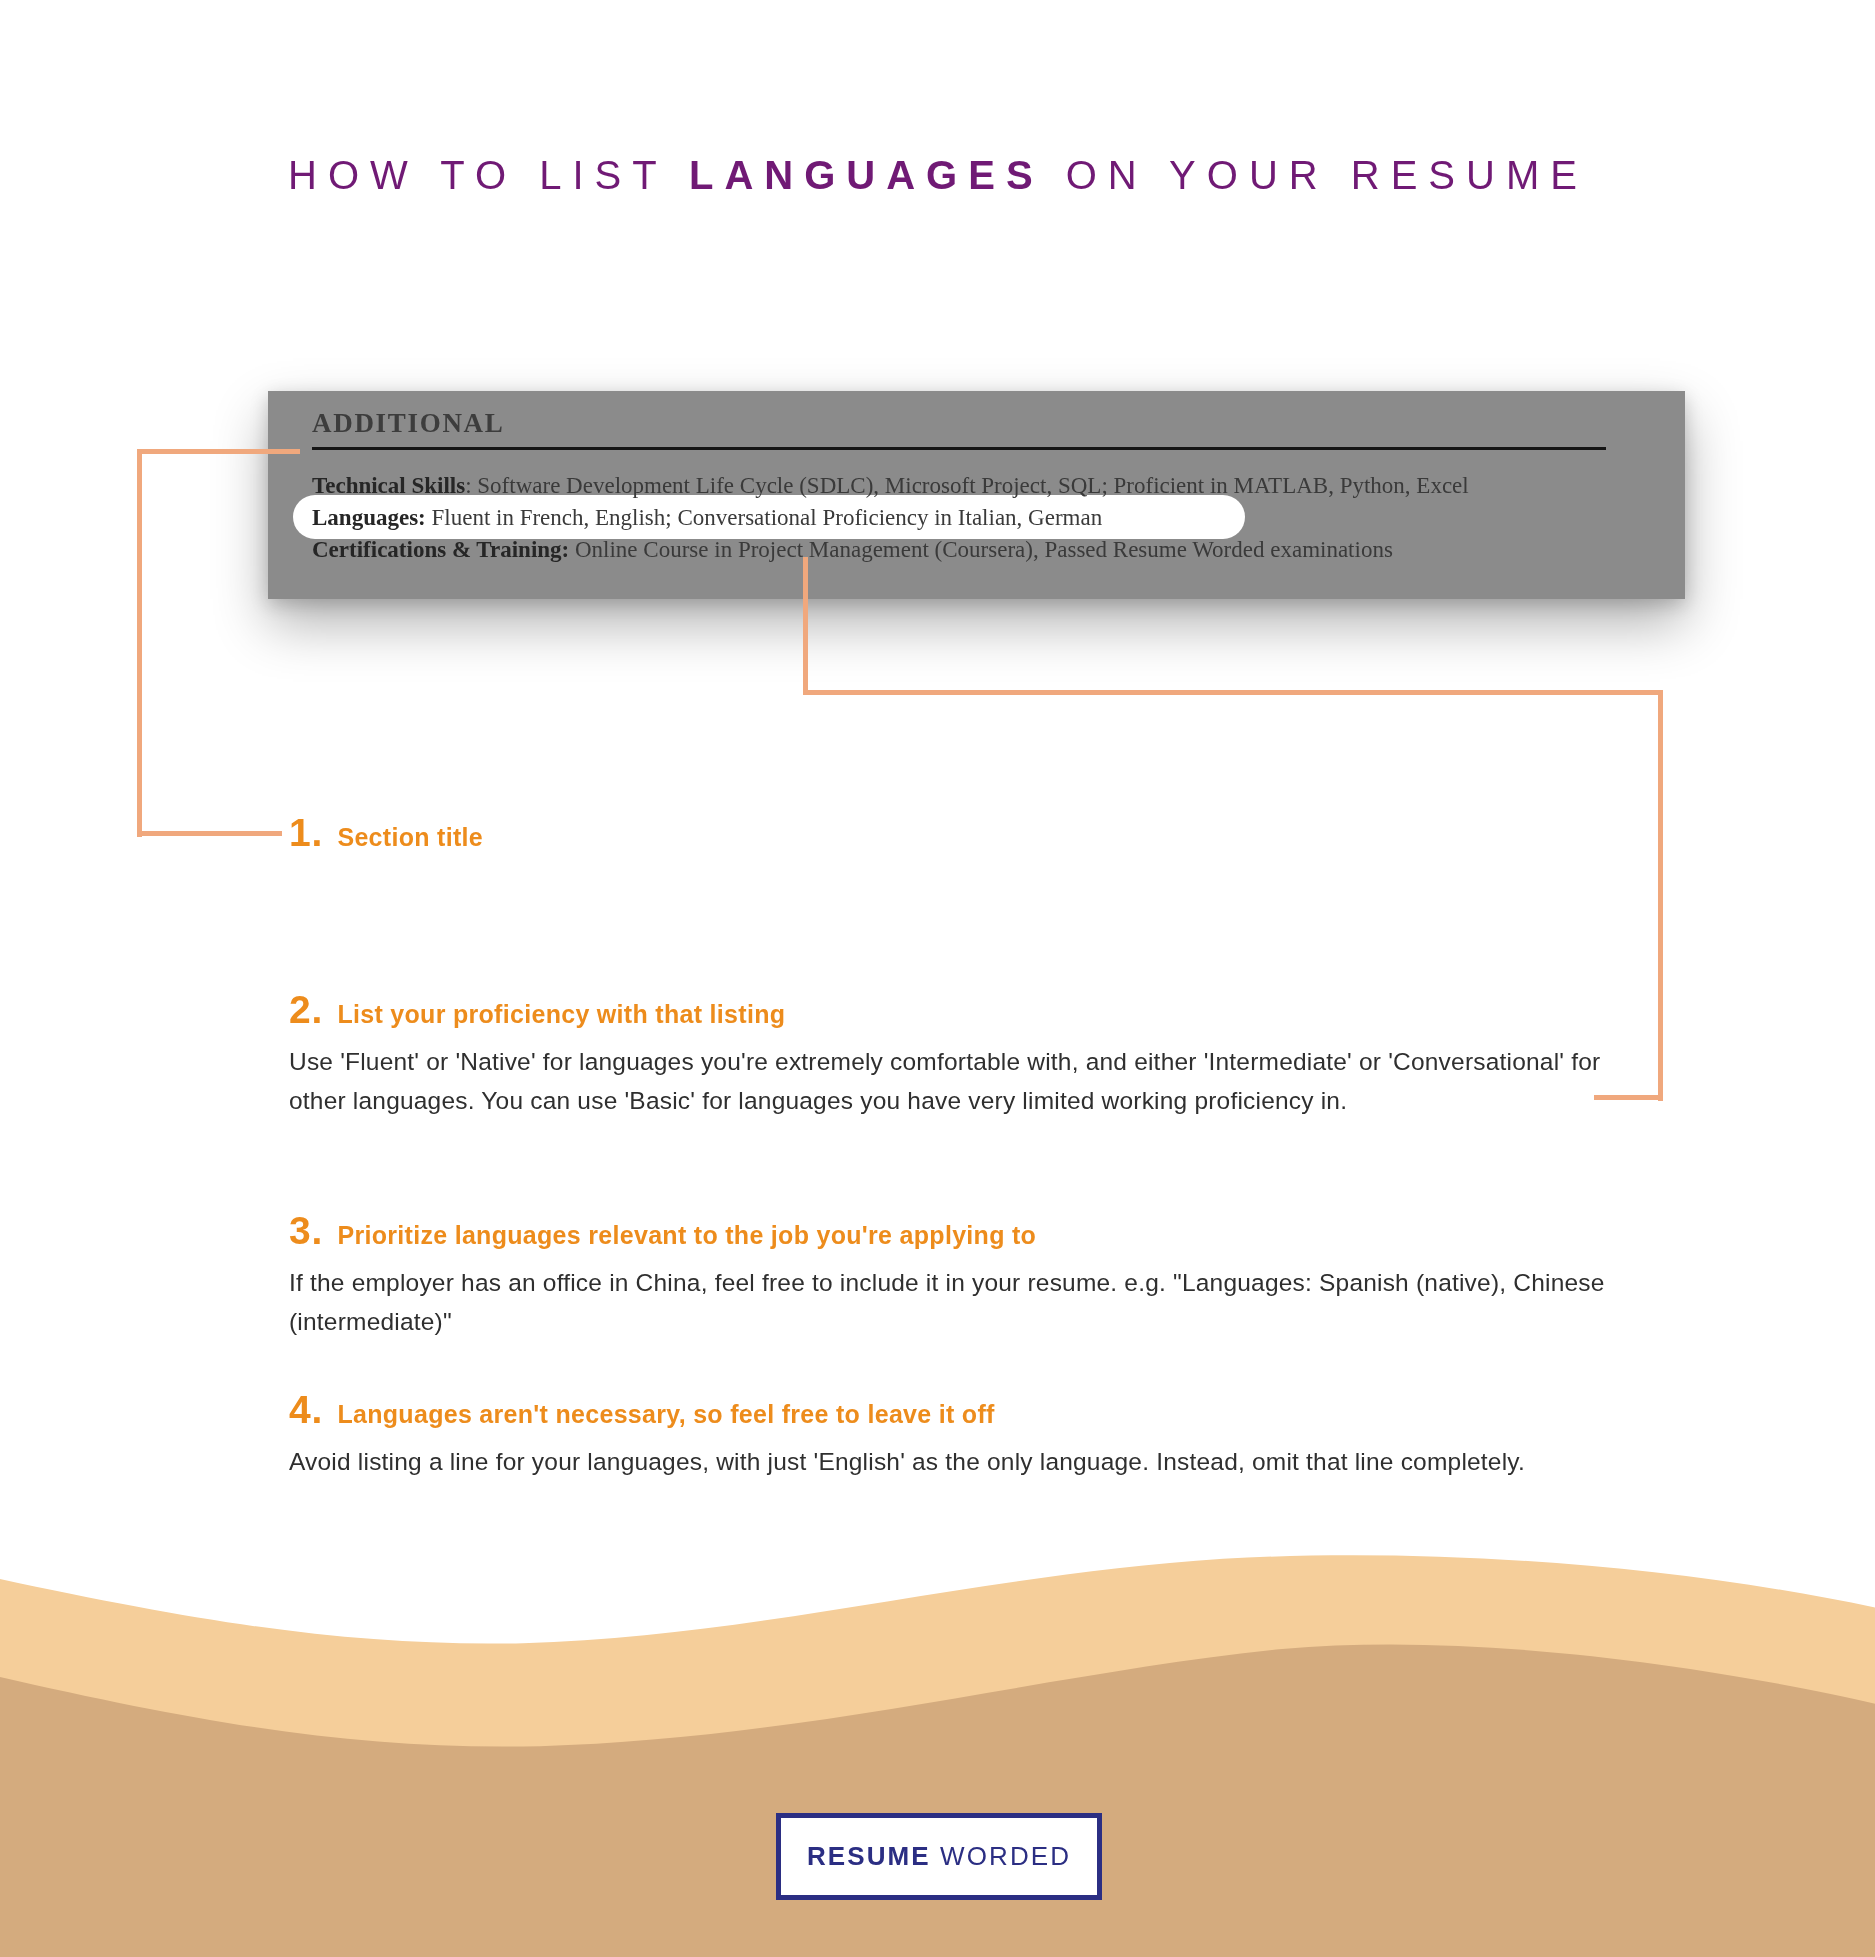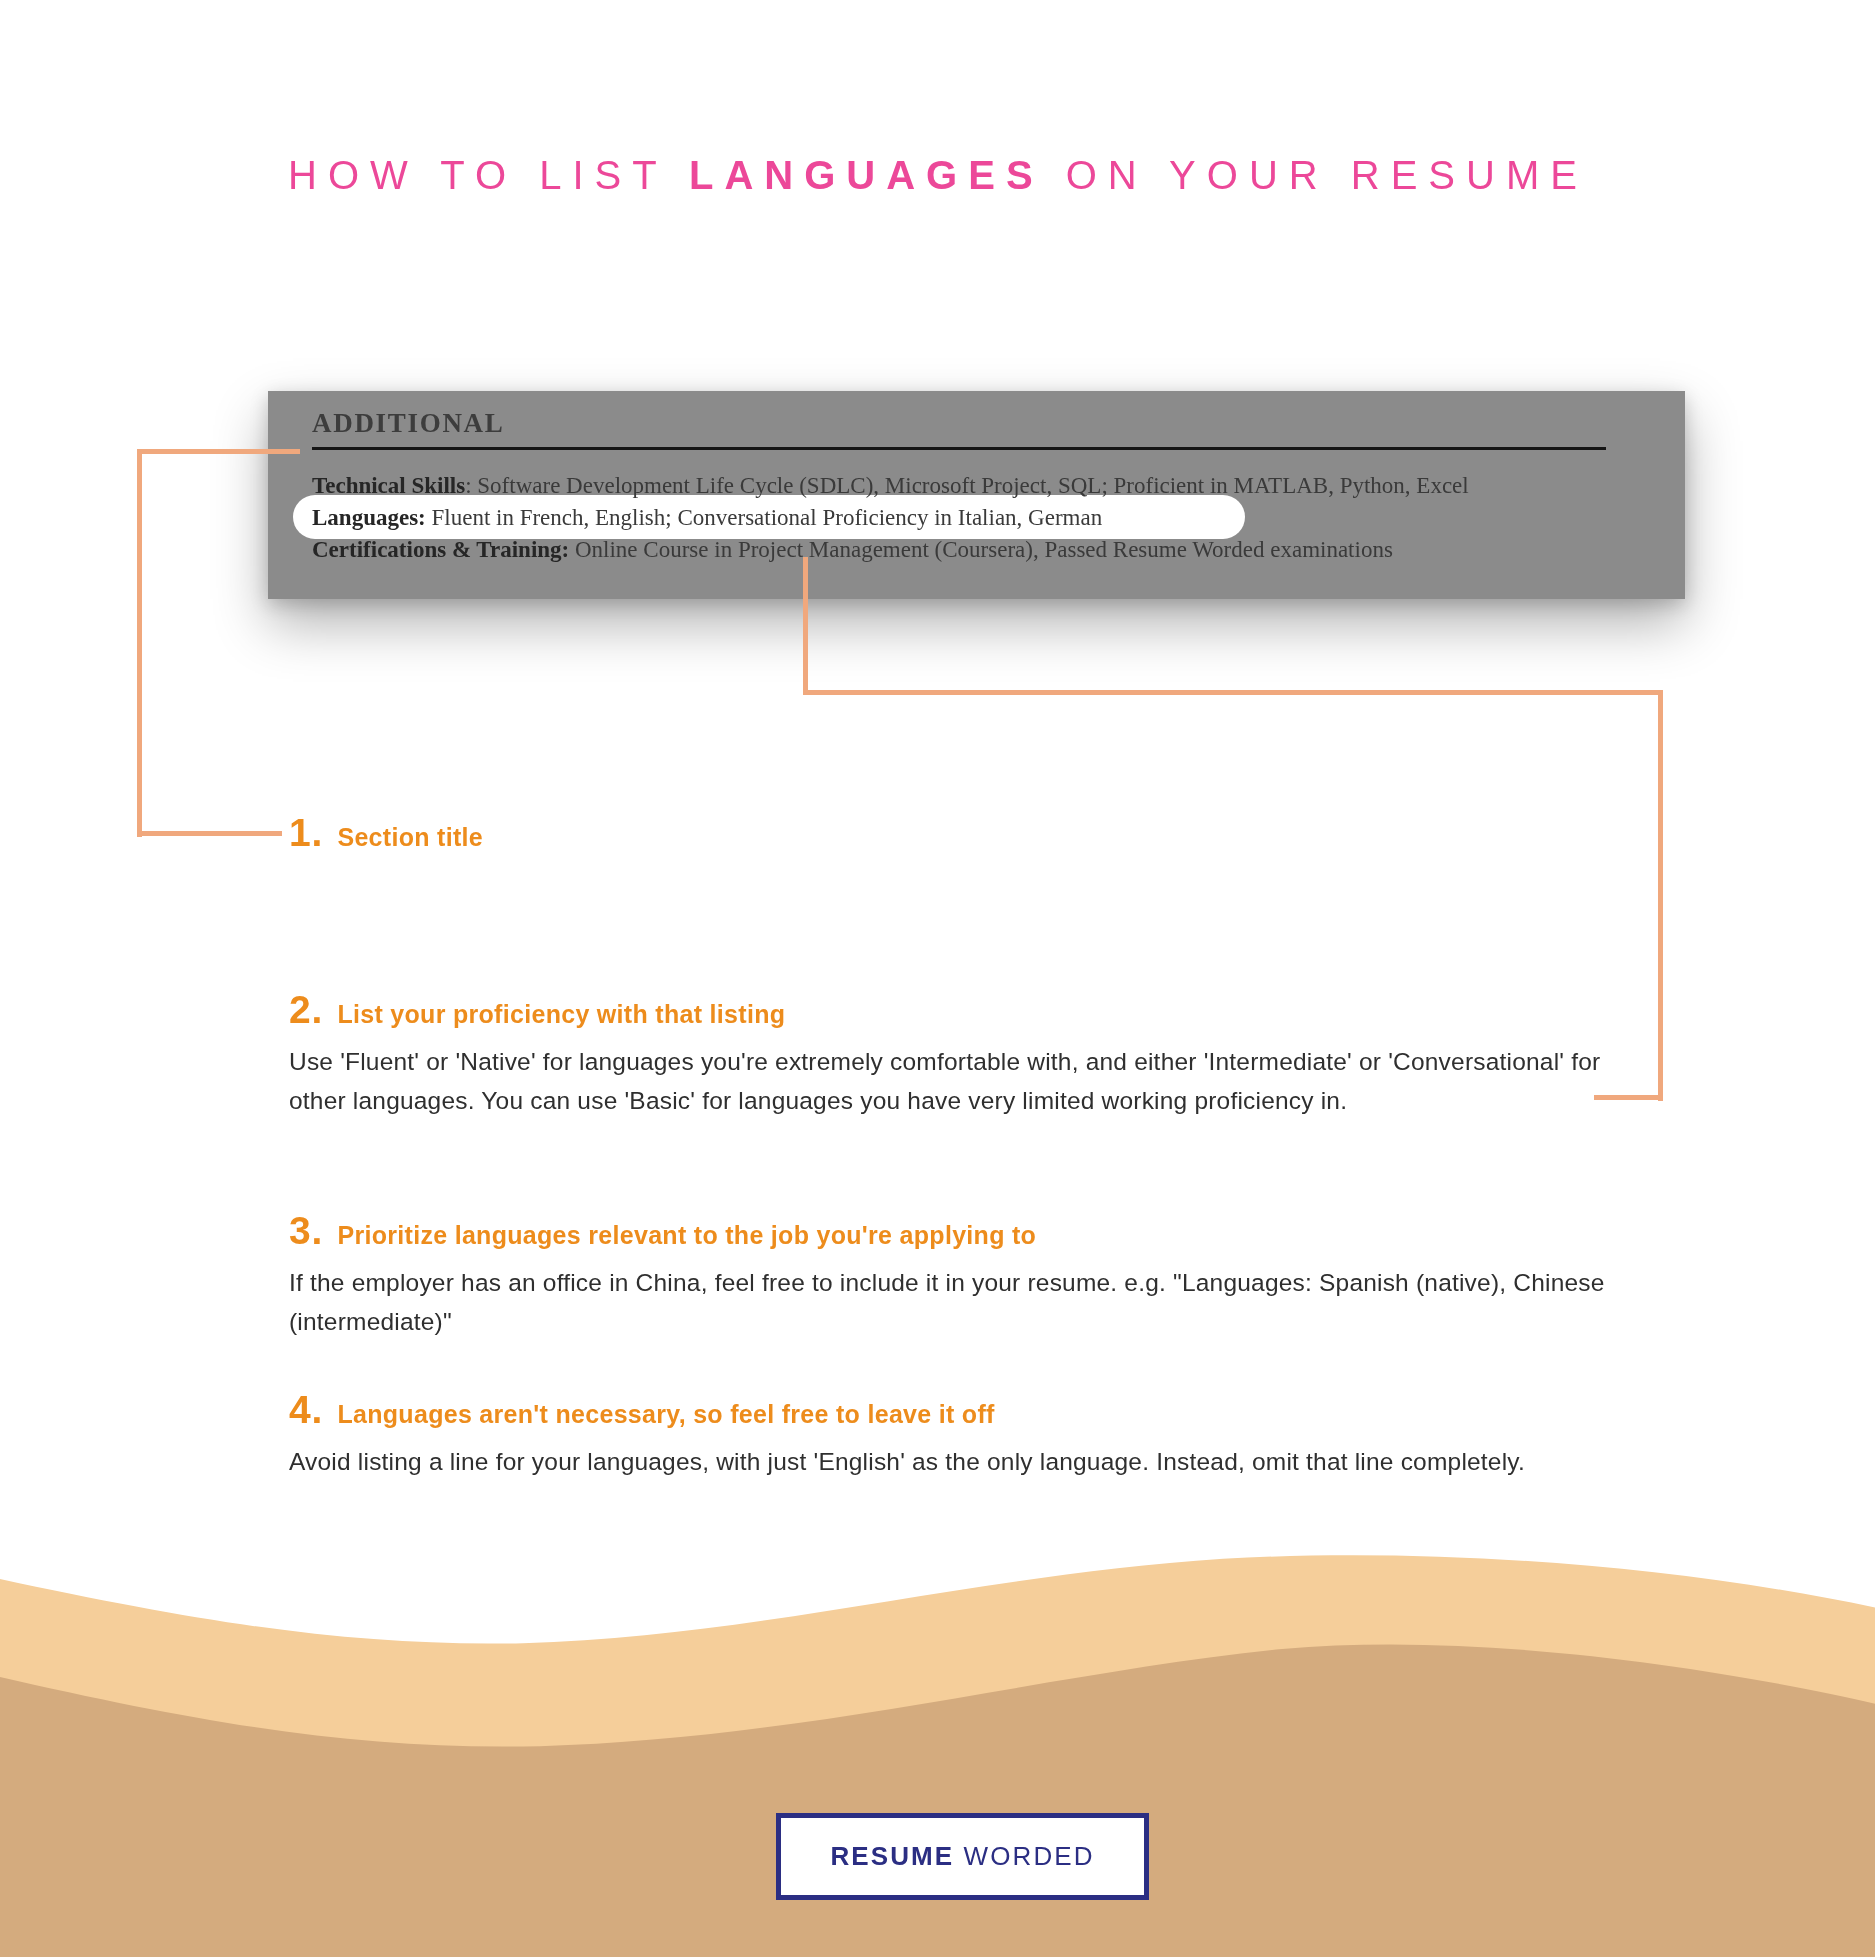--- a/index.html
+++ b/index.html
@@ -18,21 +18,21 @@
   .page{
     position:relative;
     width:1876px;height:1957px;
     background:#ffffff;
     overflow:hidden;
   }
   
   .main-title{
     position:absolute;top:153px;left:0;width:100%;
     text-align:center;
-    font-size:40px;font-weight:400;color:#ec4899;
+    font-size:40px;font-weight:400;color:#701a75;
     letter-spacing:11px;white-space:nowrap;
   }
   .main-title b{font-weight:800;letter-spacing:11px;}
   
   .resume-box{
     position:absolute;left:268px;top:391px;width:1417px;height:208px;
     background:var(--box-gray);
     box-shadow:0 25px 51px rgba(0,0,0,0.30), 0 5px 17px rgba(0,0,0,0.18);
     padding:17px 0 0 44px;
     font-family:"Liberation Serif", serif;
@@ -60,21 +60,21 @@
   .tip-number{font-size:39px;font-weight:800;line-height:44px;letter-spacing:0.8px;}
   .tip-title{font-size:25px;font-weight:700;letter-spacing:0.3px;}
   .tip-body{
     margin-top:10px;width:1324px;
     font-size:24.5px;line-height:39px;color:var(--ink);letter-spacing:0.2px;
   }
   
   .waves{position:absolute;left:0;top:1552px;width:1876px;height:406px;display:block;}
   
   .logo-box{
-    position:absolute;left:776px;top:1813px;width:373px;height:87px;
+    position:absolute;left:776px;top:1813px;width:326px;height:87px;
     background:#ffffff;border:5px solid var(--navy);
     display:flex;align-items:center;justify-content:center;
     z-index:6;
   }
   .logo-text{
     font-size:26px;color:var(--navy);letter-spacing:2.1px;font-weight:400;white-space:nowrap;
   }
   .logo-text b{font-weight:800;}
 </style>
 </head>

